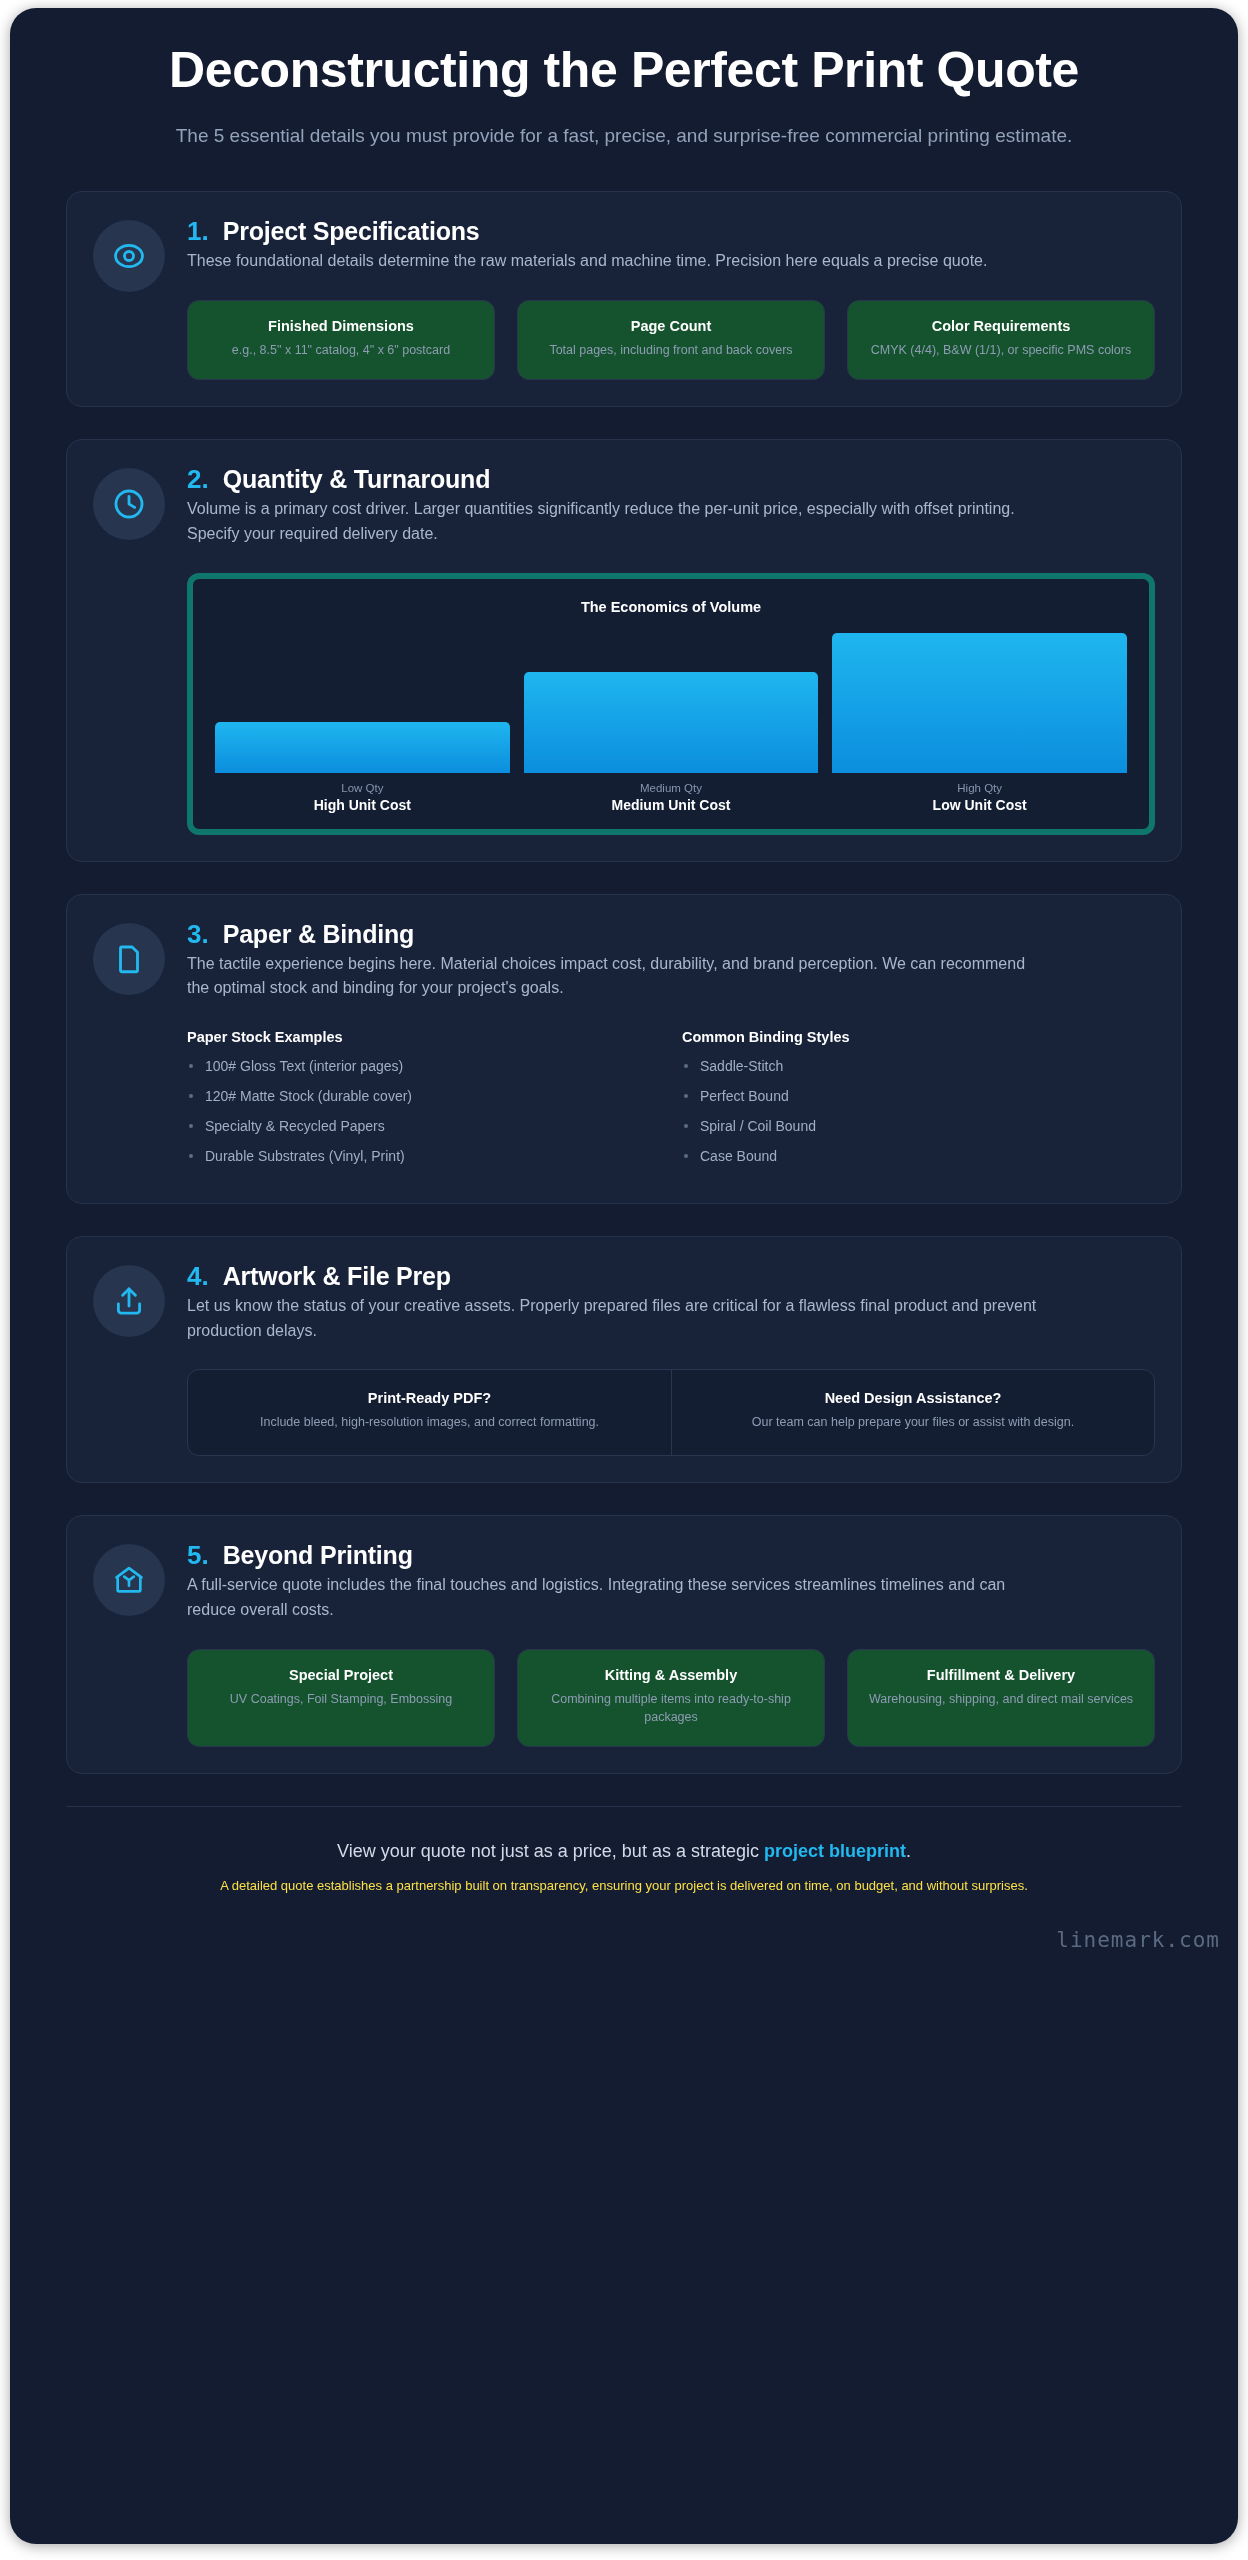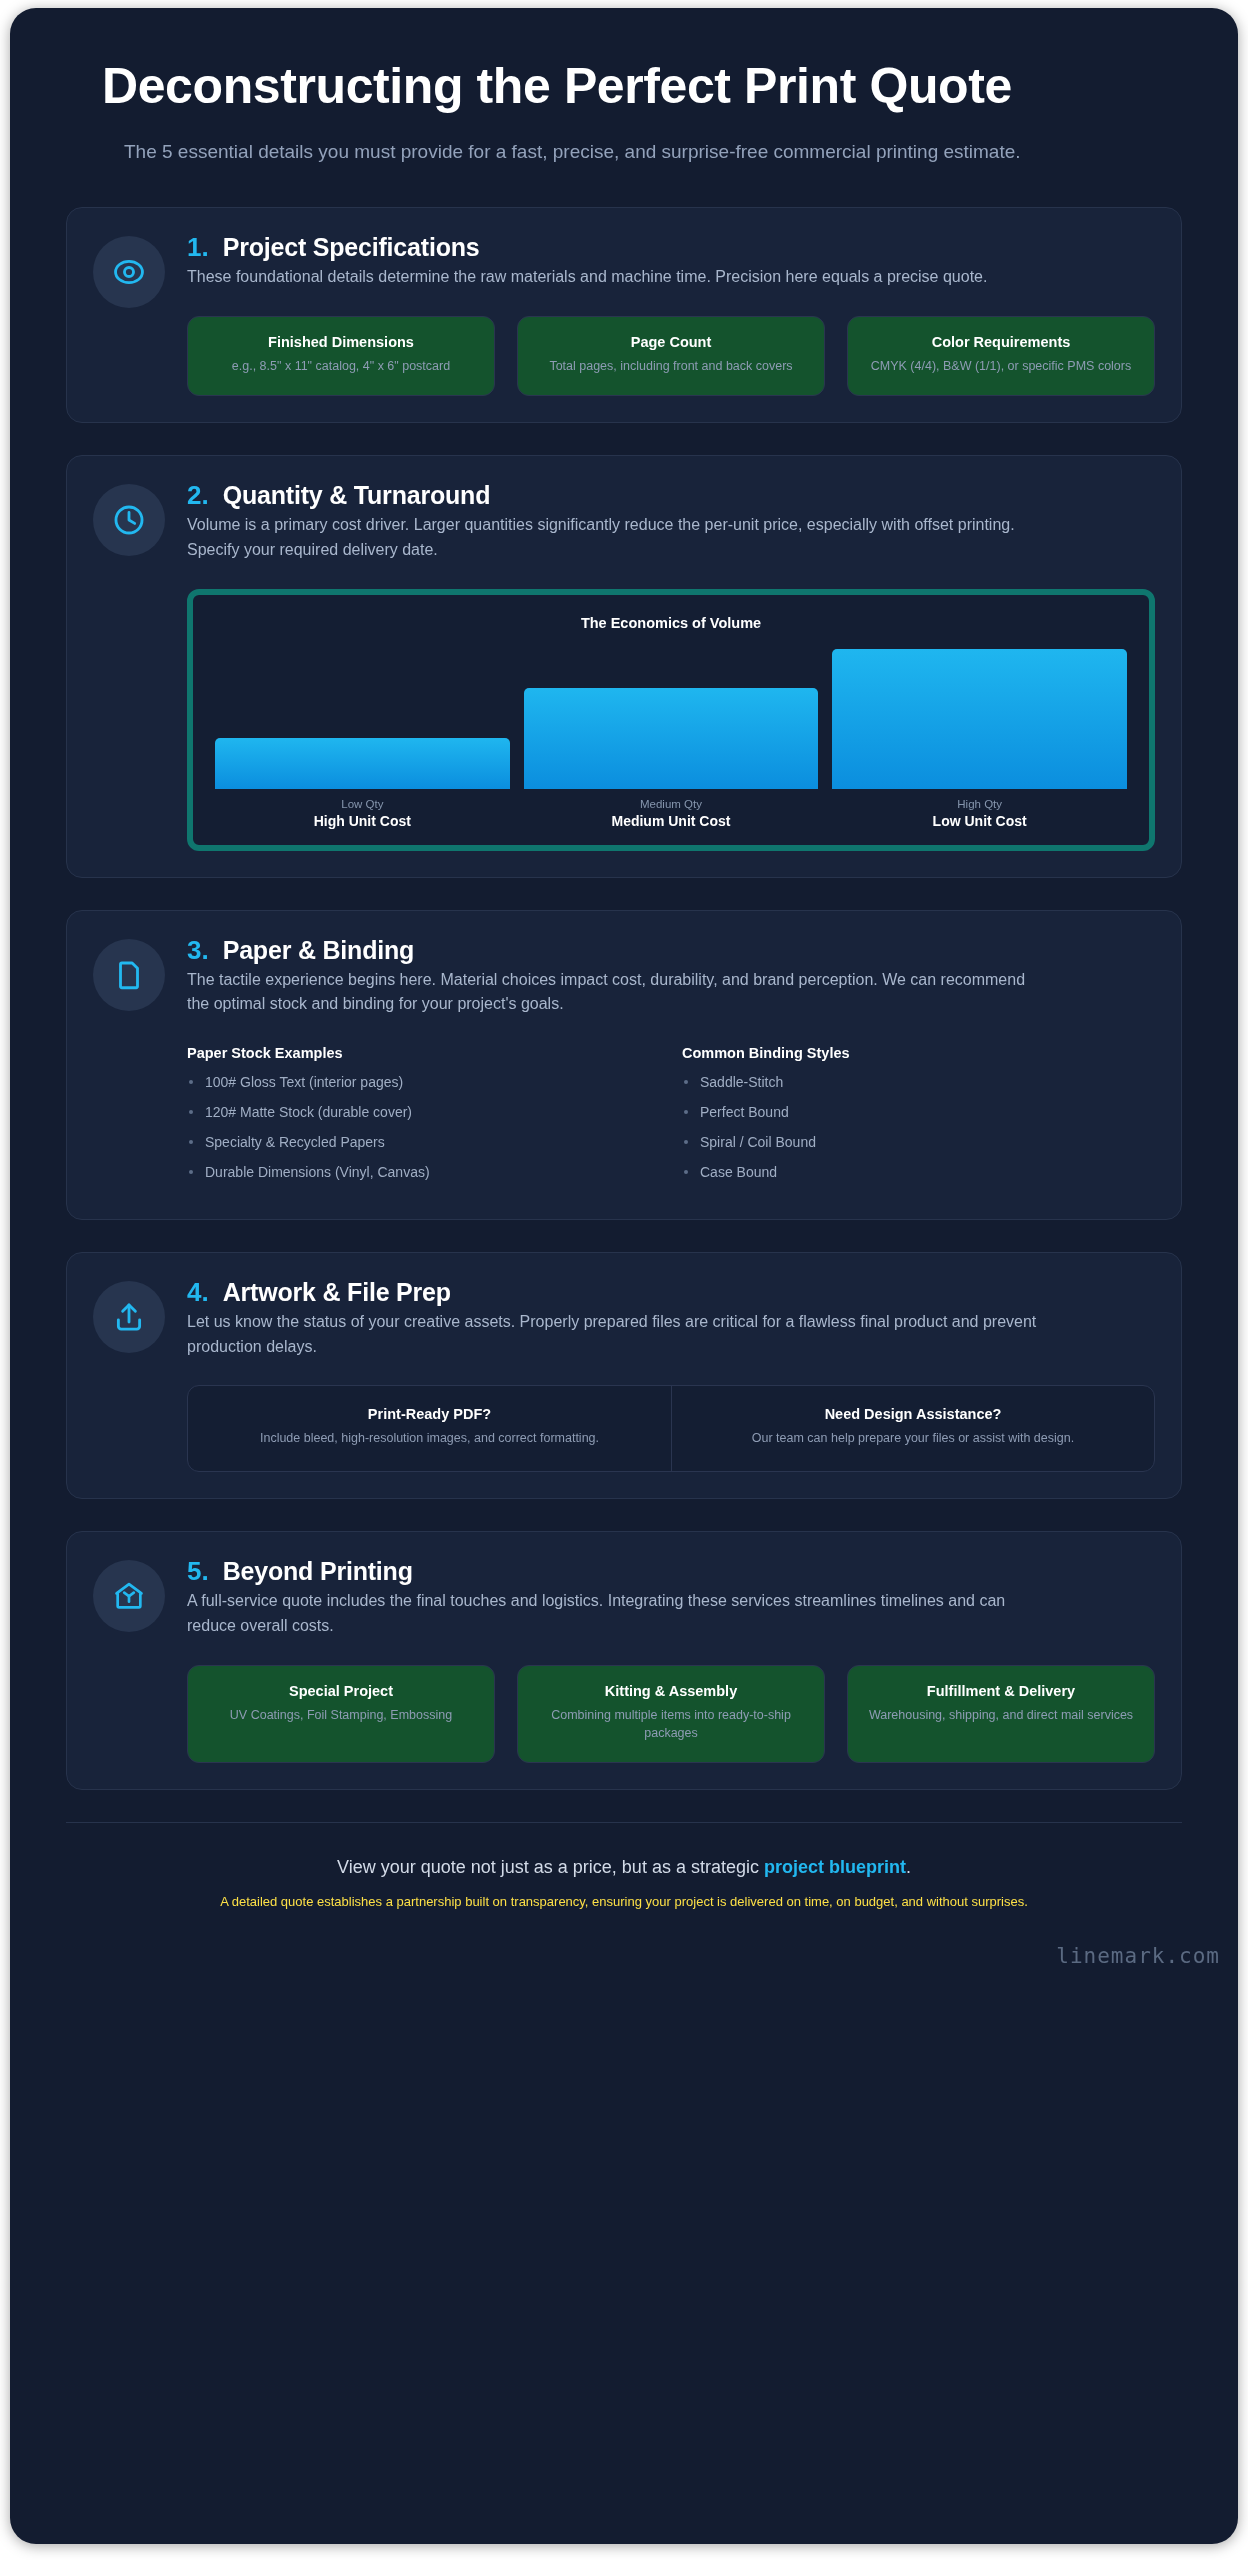--- a/index.html
+++ b/index.html
@@ -18,21 +18,21 @@
     background: #131c30;
     border-radius: 26px;
     padding: 0 0 8px 0;
     min-height: 2536px;
     position: relative;
     overflow: hidden;
     box-shadow: 0 2px 14px rgba(0,0,0,0.35);
   }
 
   
-  .header { padding: 52px 92px 0 92px; text-align: left; }
+  .header { padding: 36px 92px 0 92px; text-align: center; }
   .header h1 {
     font-size: 50px;
     line-height: 1.07;
     font-weight: bold;
     color: #ffffff;
     letter-spacing: -0.4px;
   }
   .header .sub {
     margin-top: 24px;
     font-size: 19px;
@@ -326,21 +326,21 @@
             <span class="title">Paper &amp; Binding</span>
           </div>
           <div class="desc">The tactile experience begins here. Material choices impact cost, durability, and brand perception. We can recommend the optimal stock and binding for your project's goals.</div>
           <div class="listgrid">
             <div>
               <div class="listhead">Paper Stock Examples</div>
               <ul>
                 <li>100# Gloss Text (interior pages)</li>
                 <li>120# Matte Stock (durable cover)</li>
                 <li>Specialty &amp; Recycled Papers</li>
-                <li>Durable Dimensions (Vinyl, Canvas)</li>
+                <li>Durable Substrates (Vinyl, Print)</li>
               </ul>
             </div>
             <div>
               <div class="listhead">Common Binding Styles</div>
               <ul>
                 <li>Saddle-Stitch</li>
                 <li>Perfect Bound</li>
                 <li>Spiral / Coil Bound</li>
                 <li>Case Bound</li>
               </ul>

